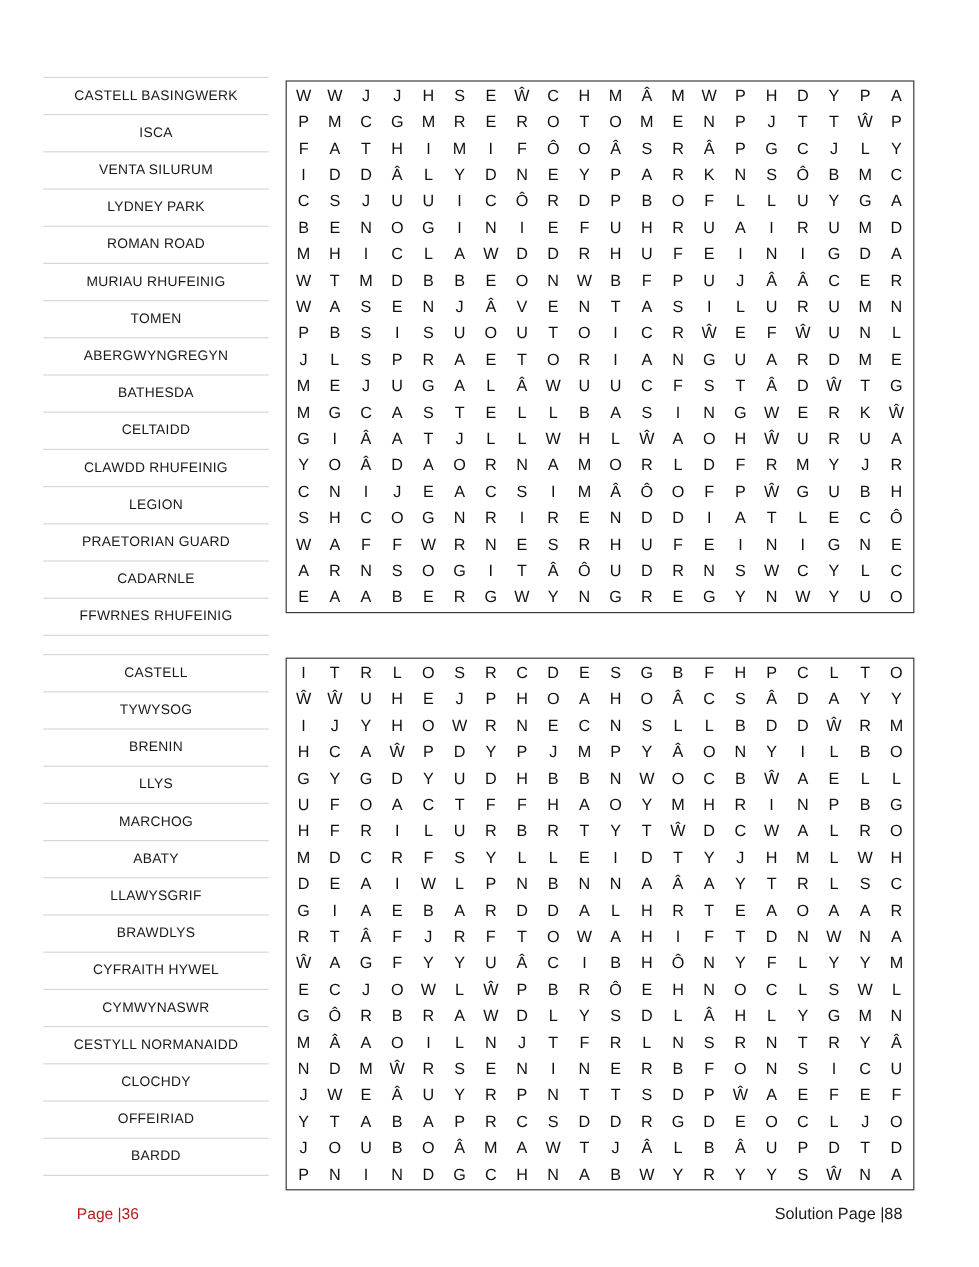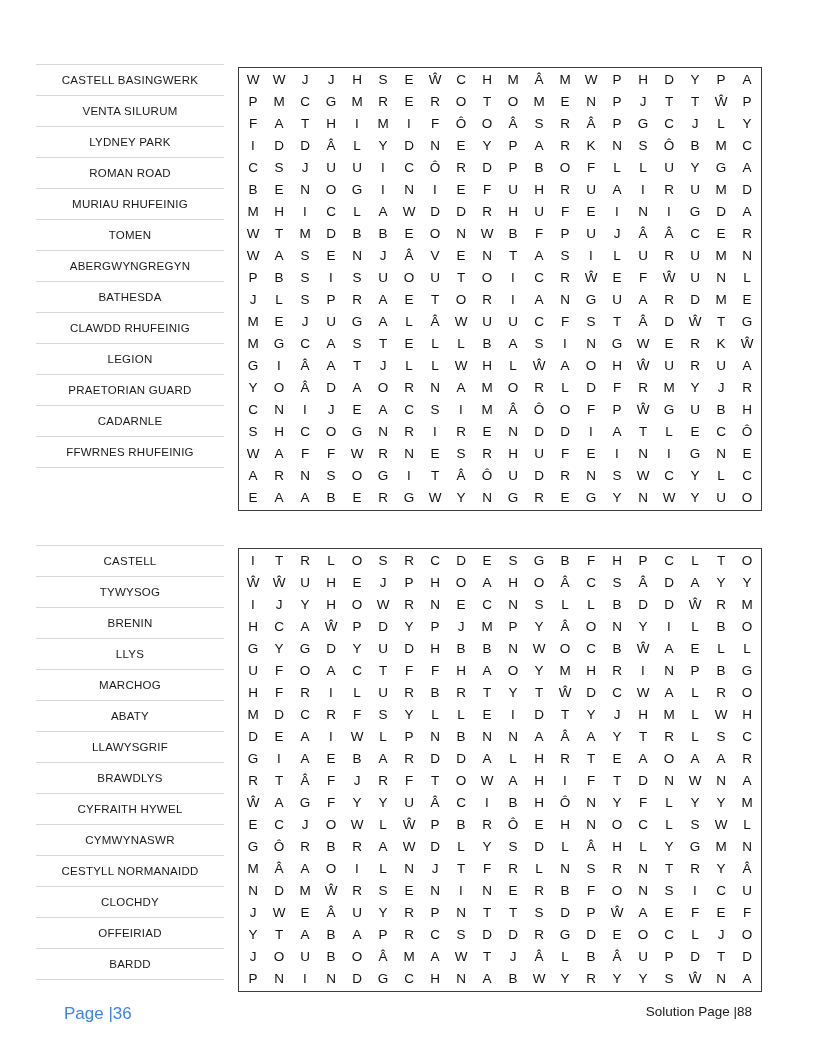--- a/index.html
+++ b/index.html
@@ -95,47 +95,49 @@
     position: absolute;
     left: 0;
     top: 1004px;
     width: 816px;
     height: 30px;
   }
   .footer-left {
     position: absolute;
     left: 64px;
     top: 0;
-    font-size: 17px;
-    color: #3b82f6;
+    font-size: 13px;
+    color: #b91c1c;
   }
   .footer-right {
     position: absolute;
     right: 64px;
     top: 0;
     font-size: 13.5px;
     color: #1a1a1a;
   }
 </style>
 </head>
 <body>
 
 <div class="page">
 
   <div class="puzzle" id="puzzle-roman">
     <div class="puzzle-title">ROMAN WALES</div>
     <div class="wordlist">
         <div class="word-row first">CASTELL BASINGWERK</div>
+        <div class="word-row">ISCA</div>
         <div class="word-row">VENTA SILURUM</div>
         <div class="word-row">LYDNEY PARK</div>
         <div class="word-row">ROMAN ROAD</div>
         <div class="word-row">MURIAU RHUFEINIG</div>
         <div class="word-row">TOMEN</div>
         <div class="word-row">ABERGWYNGREGYN</div>
         <div class="word-row">BATHESDA</div>
+        <div class="word-row">CELTAIDD</div>
         <div class="word-row">CLAWDD RHUFEINIG</div>
         <div class="word-row">LEGION</div>
         <div class="word-row">PRAETORIAN GUARD</div>
         <div class="word-row">CADARNLE</div>
         <div class="word-row">FFWRNES RHUFEINIG</div>
       </div>
     <div class="grid-wrap">
       <table class="grid">
           <tbody>
             <tr>

